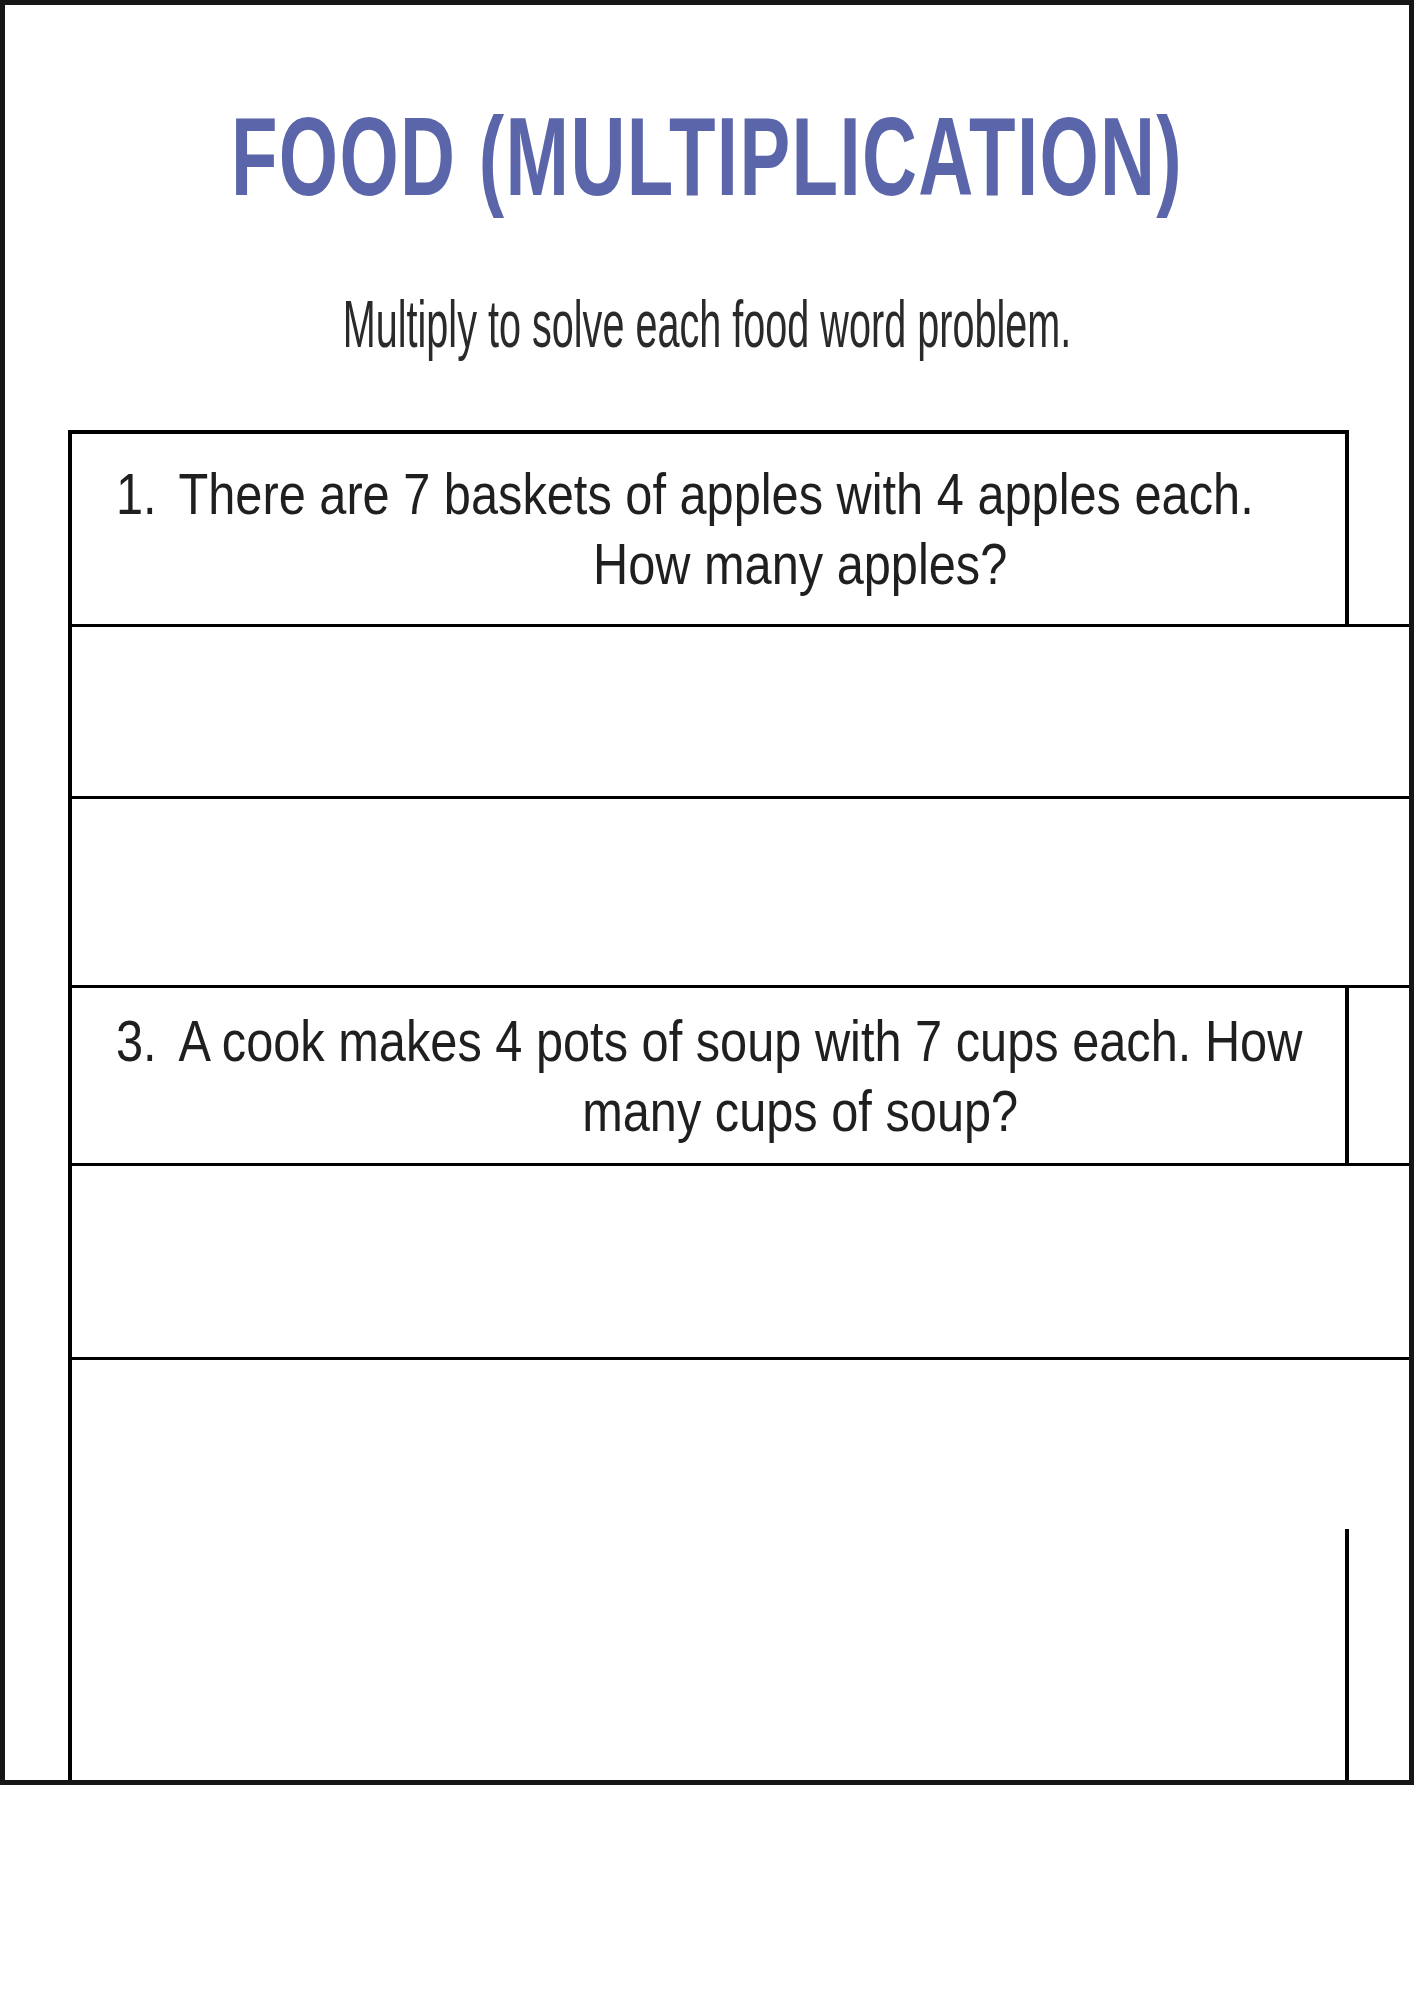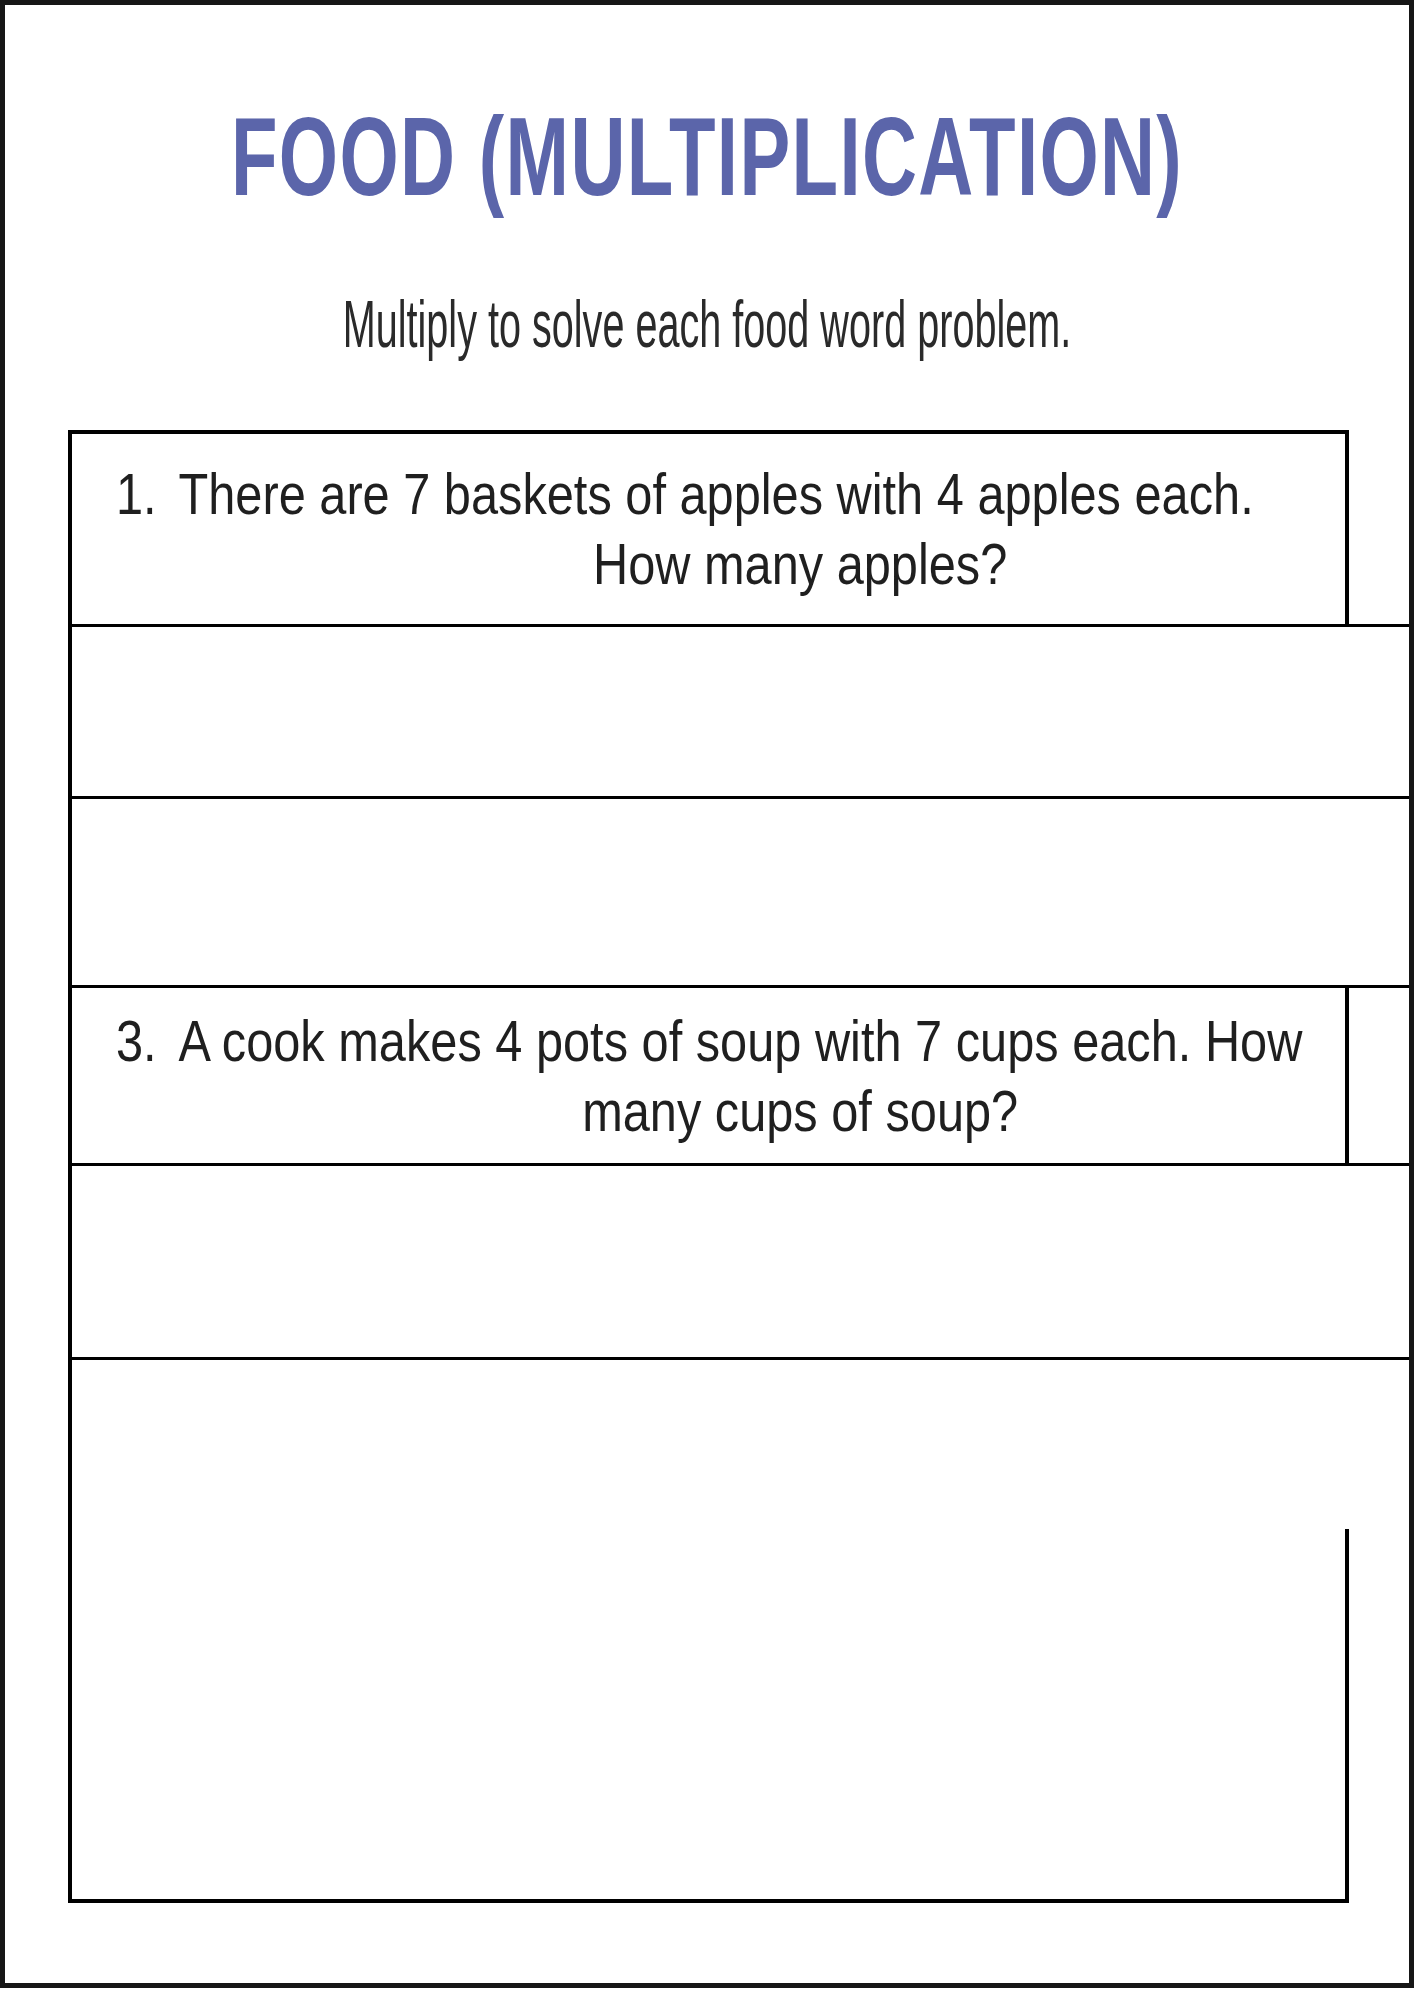--- a/index.html
+++ b/index.html
@@ -3,21 +3,21 @@
 <meta charset="utf-8">
 <style>
   html, body {
     margin: 0;
     padding: 0;
     background: #ffffff;
   }
   .page {
     position: relative;
     width: 1414px;
-    height: 1988px;
+    height: 1785px;
     background: #ffffff;
     border: 5px solid #161616;
     box-sizing: border-box;
     font-family: "Liberation Sans", sans-serif;
     overflow: hidden;
   }
   .title {
     position: absolute;
     top: 96px;
     left: 0;

